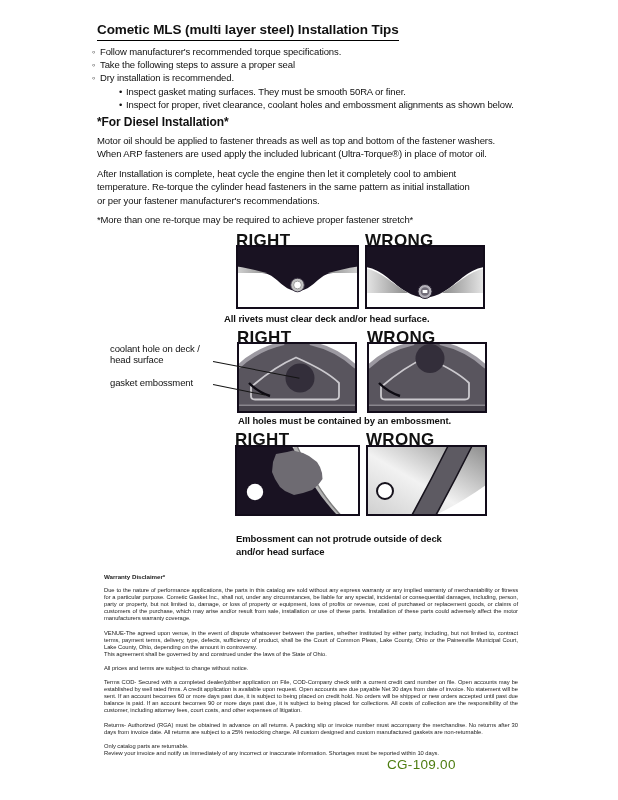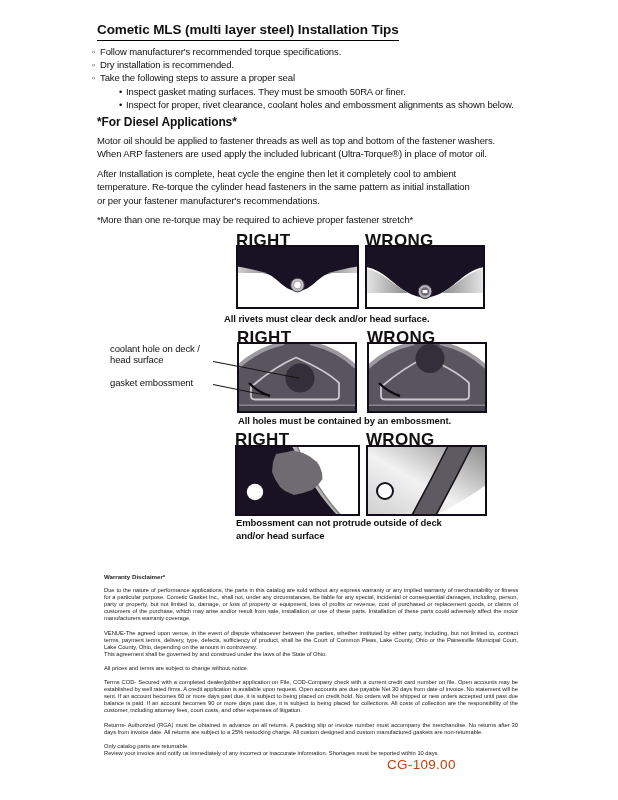--- a/index.html
+++ b/index.html
@@ -26,39 +26,39 @@
   .callout{position:absolute;font-size:9.5px;text-align:left;line-height:10.5px;letter-spacing:-0.12px;}
   .leader{position:absolute;height:1.3px;background:#141414;transform-origin:0 50%;}
 
   .panel{position:absolute;display:block;}
 
   .warranty{left:104px;top:573px;width:414px;font-size:5.8px;line-height:7.1px;
             letter-spacing:-0.04px;text-align:justify;color:#1c1c1c;}
   .warranty h3{margin:0 0 7px 0;font-size:6.2px;text-align:left;}
   .warranty p{margin:0 0 7px 0;white-space:pre-line;}
 
-  .footer-code{left:387px;top:757px;font-size:13.5px;letter-spacing:0.3px;color:#c2410c;}
+  .footer-code{left:387px;top:757px;font-size:13.5px;letter-spacing:0.3px;color:#4d7c0f;}
 </style>
 </head>
 <body>
 
 <div class="page">
 
   <div class="abs title">Cometic MLS (multi layer steel) Installation Tips</div>
 
   <div class="abs tips">
     <div class="bullet">Follow manufacturer's recommended torque specifications.</div>
+    <div class="bullet">Take the following steps to assure a proper seal</div>
     <div class="bullet">Dry installation is recommended.</div>
-    <div class="bullet">Take the following steps to assure a proper seal</div>
     <div class="subbullet">Inspect gasket mating surfaces.  They must be smooth 50RA or finer.</div>
     <div class="subbullet">Inspect for proper, rivet clearance, coolant holes and embossment alignments as shown below.</div>
   </div>
 
   <div class="abs diesel">
-    <h2>*For Diesel Applications*</h2>
+    <h2>*For Diesel Installation*</h2>
     <p>Motor oil should be applied to fastener threads as well as top and bottom of the fastener washers.
 When ARP fasteners are used apply the included lubricant (Ultra-Torque®) in place of motor oil.</p>
     <p>After Installation is complete, heat cycle the engine then let it completely cool to ambient
 temperature. Re-torque the cylinder head fasteners in the same pattern as initial installation
 or per your fastener manufacturer's recommendations.</p>
     <p>*More than one re-torque may be required to achieve proper fastener stretch*</p>
   </div>
 
   <div class="dlabel" style="left:236px;top:231px;width:123px;">RIGHT</div>
   <div class="dlabel" style="left:365px;top:231px;width:120px;">WRONG</div>
@@ -167,21 +167,21 @@
         <stop offset="1" stop-color="#8d8d8d"></stop>
       </linearGradient>
     </defs>
     <rect x="1" y="1" width="119" height="69" fill="url(#s3wb)"></rect>
     <path d="M70,70 L120,70 L120,40 C103,52 86,62 70,70 Z" fill="#ffffff"></path>
     <path d="M82,1 C70,25 58,48 46,70 L70,70 C82,48 94,25 106,1 Z" fill="#5d5a62" stroke="#16121c" stroke-width="1.6"></path>
     <circle cx="19" cy="46" r="8" fill="#ffffff" stroke="#16121c" stroke-width="2"></circle>
     <rect x="1" y="1" width="119" height="69" fill="none" stroke="#120c1a" stroke-width="2"></rect>
   </svg>
 
-  <div class="caption" style="left:236px;top:516px;">Embossment can not protrude outside of deck
+  <div class="caption" style="left:236px;top:532px;">Embossment can not protrude outside of deck
 and/or head surface</div>
 
   <div class="abs warranty">
     <h3>Warranty Disclaimer*</h3>
     <p>Due to the nature of performance applications, the parts in this catalog are sold without any express warranty or any implied warranty of merchantability or fitness for a particular purpose.  Cometic Gasket Inc., shall not, under any circumstances, be liable for any special, incidental or consequential damages, including, person, party or property, but not limited to, damage, or loss of property or equipment, loss of profits or revenue, cost of purchased or replacement goods, or claims of customers of the purchase, which may arise and/or result from sale, installation or use of these parts.  Installation of these parts could adversely affect the motor manufacturers warranty coverage.</p>
     <p>VENUE-The agreed upon venue, in the event of dispute whatsoever between the parties, whether instituted by either party, including, but not limited to, contract terms, payment terms, delivery, type, defects, sufficiency of product, shall be the Court of Common Pleas, Lake County, Ohio or the Painesville Municipal Court, Lake County, Ohio, depending on the amount in controversy.
 This agreement shall be governed by and construed under the laws of the State of Ohio.</p>
     <p>All prices and terms are subject to change without notice.</p>
     <p>Terms COD- Secured with a completed dealer/jobber application on File, COD-Company check with a current credit card number on file.  Open accounts may be established by well rated firms.  A credit application is available upon request.  Open accounts are due payable Net 30 days from date of invoice.  No statement will be sent.  If an account becomes 60 or more days past due, it is subject to being placed on credit hold.  No orders will be shipped or new orders accepted until past due balance is paid.  If an account becomes 90 or more days past due, it is subject to being placed for collections.  All costs of collection are the responsibility of the customer, including attorney fees, court costs, and other expenses of litigation.</p>
     <p>Returns- Authorized (RGA) must be obtained in advance on all returns.  A packing slip or invoice number must accompany the merchandise.  No returns after 30 days from invoice date.  All returns are subject to a 25% restocking charge.  All custom designed and custom manufactured gaskets are non-returnable.</p>

